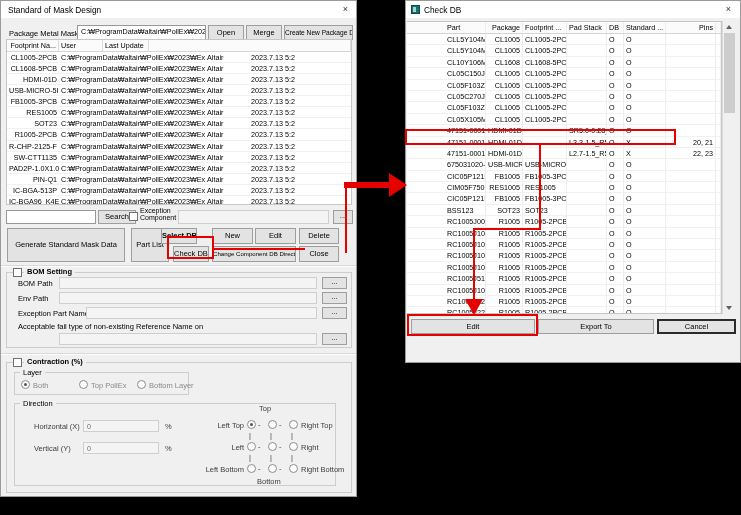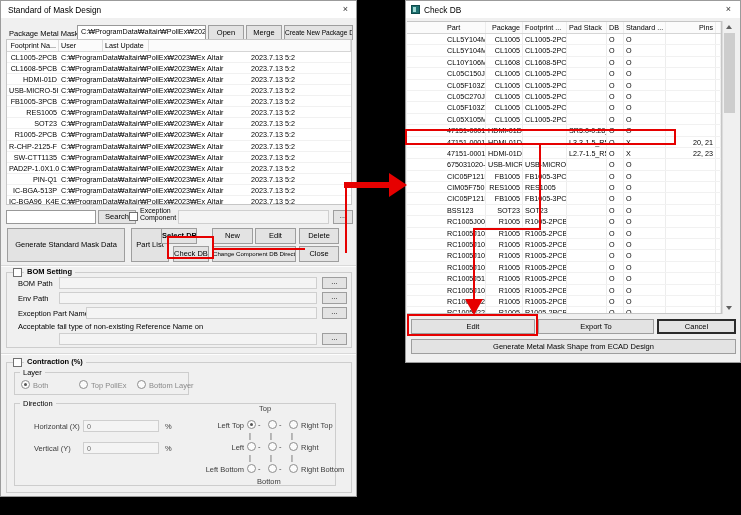--- a/index.html
+++ b/index.html
@@ -582,21 +582,20 @@
 
     <div class="sb" style="left:316px;top:20px;width:14px;height:293px;">
       <span class="sb-arrow sb-up"></span>
       <span class="sb-thumb" style="top:12px;height:80px;"></span>
       <span class="sb-arrow sb-down"></span>
     </div>
 
     <div class="btn" style="left:5px;top:318px;width:124px;height:15px;line-height:13px;">Edit</div>
     <div class="btn" style="left:132px;top:318px;width:116px;height:15px;line-height:13px;">Export To</div>
     <div class="btn" style="left:251px;top:318px;width:79px;height:15px;line-height:11px;border:2px solid #2b2b2b;">Cancel</div>
-    <div class="btn" style="left:5px;top:338px;width:325px;height:15px;line-height:13px;">Generate Metal Mask Shape from ECAD Design</div>
   </section>
 
   <svg class="overlay" width="741" height="515" viewBox="0 0 741 515">
     <rect x="168" y="237" width="45" height="21" fill="none" stroke="#e60000" stroke-width="2"></rect>
     <line x1="213" y1="249" x2="305" y2="249" stroke="#e60000" stroke-width="1.8"></line>
     <line x1="346" y1="184" x2="346" y2="253" stroke="#e60000" stroke-width="2"></line>
     <rect x="344" y="182" width="46" height="6" fill="#e60000"></rect>
     <polygon points="389,173 389,197 407,185" fill="#e60000"></polygon>
     <rect x="406" y="130" width="269" height="14" fill="none" stroke="#e60000" stroke-width="2"></rect>
     <line x1="540" y1="144" x2="540" y2="230" stroke="#e60000" stroke-width="2"></line>

